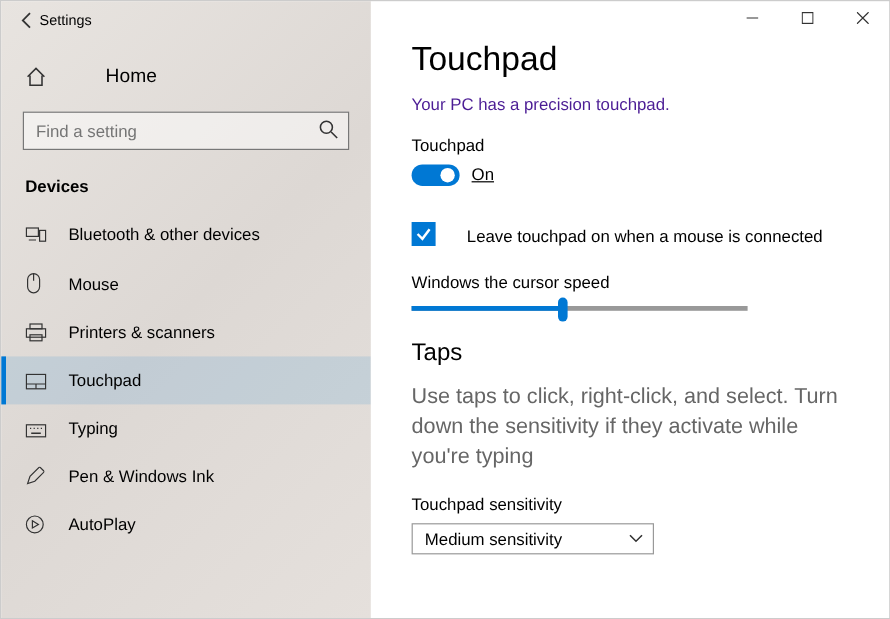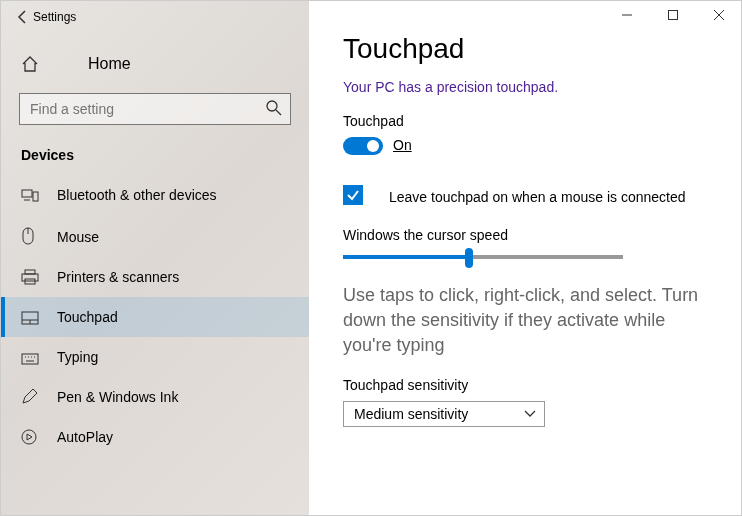--- a/index.html
+++ b/index.html
@@ -184,20 +184,21 @@
     </div>
 
     <div class="lbl">Windows the cursor speed</div>
     <div class="slider-wrap">
       <div class="slider">
         <div class="slider-fill"></div>
         <div class="slider-thumb"></div>
       </div>
     </div>
 
+    <h2 class="h2">Taps</h2>
     <div class="desc">Use taps to click, right-click, and select. Turn down the sensitivity if they activate while you're typing</div>
 
     <div class="lbl">Touchpad sensitivity</div>
     <div class="select">
       <span>Medium sensitivity</span>
       <span class="chev">
           <svg width="12" height="8" viewBox="0 0 12 8">
             <path d="M1 1 L6 6 L11 1" stroke="#333" stroke-width="1.3" fill="none"></path>
           </svg>
         </span>

